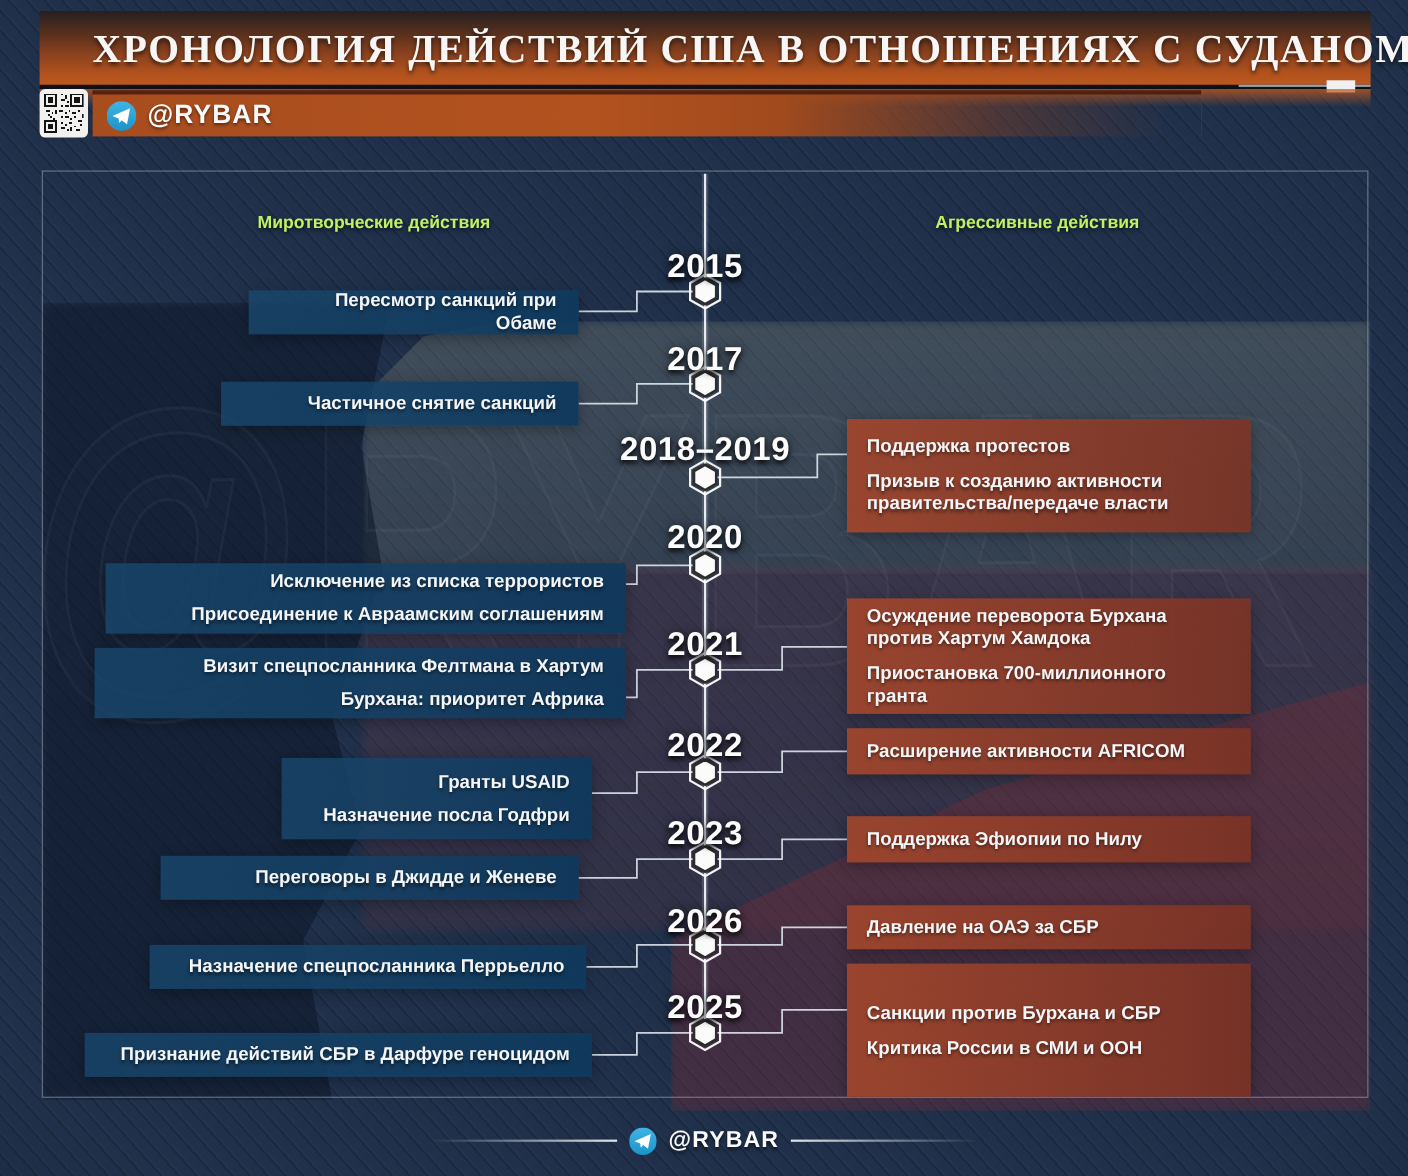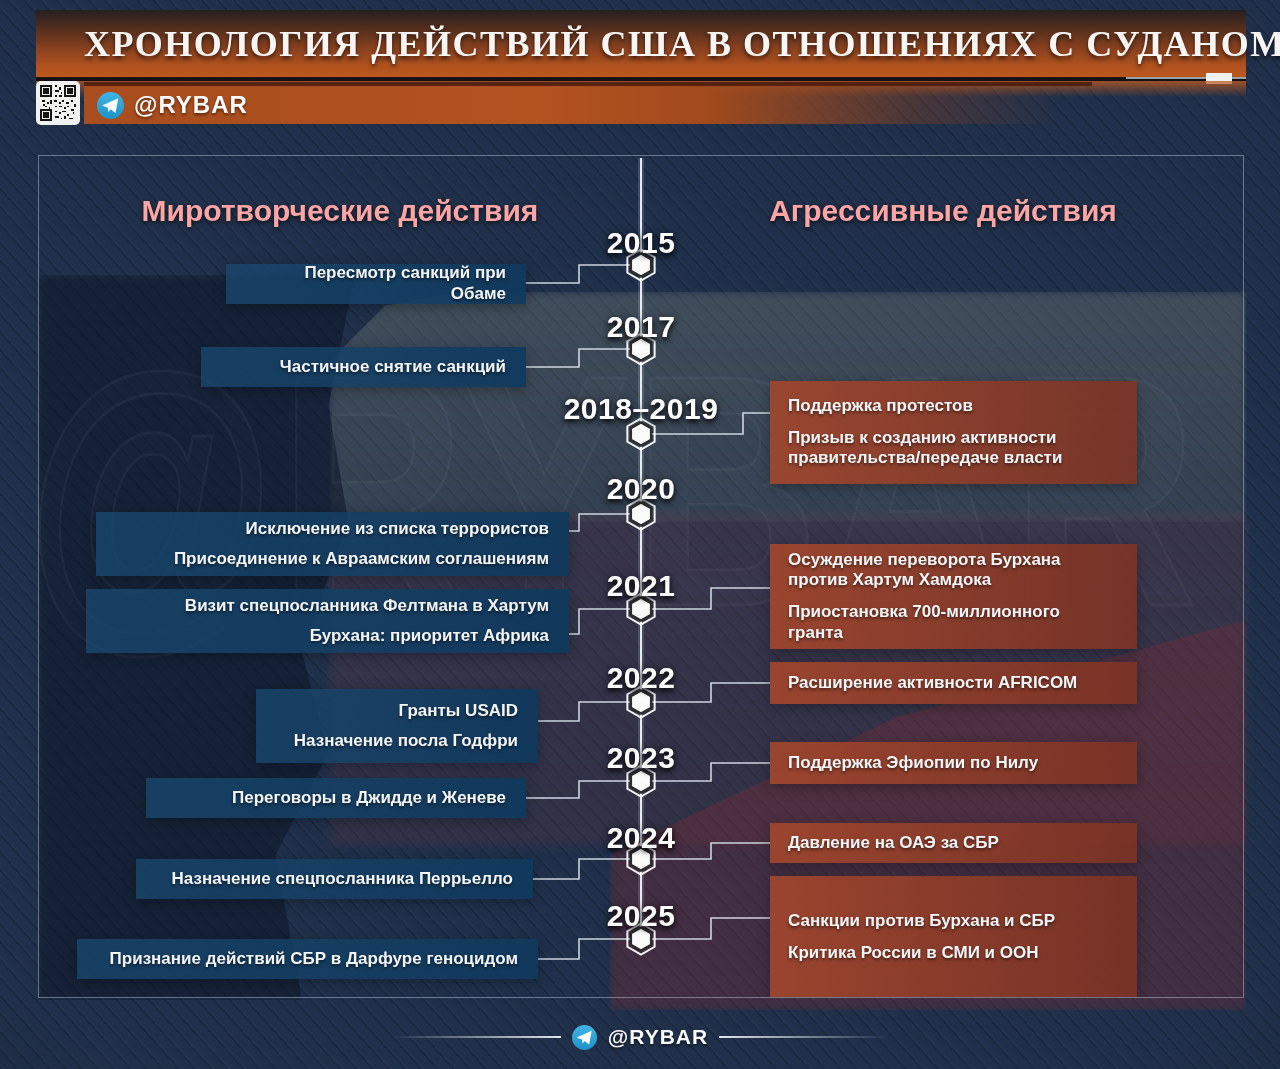--- a/index.html
+++ b/index.html
@@ -55,22 +55,22 @@
 
   
   .board { position:absolute; left:38px; top:155px; width:1206px; height:843px;
     border:1px solid rgba(178,193,208,0.5); overflow:hidden; }
   .bracket { position:absolute; width:16px; height:16px; }
   .bracket.tl { left:-6px; top:-6px; border-left:2px solid rgba(225,233,240,0.8); border-top:2px solid rgba(225,233,240,0.8); }
   .bracket.tr { right:-6px; top:-6px; border-right:2px solid rgba(225,233,240,0.8); border-top:2px solid rgba(225,233,240,0.8); }
   .bracket.bl { left:-6px; bottom:-6px; border-left:2px solid rgba(225,233,240,0.8); border-bottom:2px solid rgba(225,233,240,0.8); }
   .bracket.br { right:-6px; bottom:-6px; border-right:2px solid rgba(225,233,240,0.8); border-bottom:2px solid rgba(225,233,240,0.8); }
 
-  .col-head { position:absolute; top:38px; height:30px; font-size:30px; font-weight:700;
-    color:#fca5a5; text-align:center; text-shadow:0 2px 4px rgba(0,0,0,0.65); }
+  .col-head { position:absolute; top:38px; height:30px; font-size:16px; font-weight:700;
+    color:#bef264; text-align:center; text-shadow:0 2px 4px rgba(0,0,0,0.65); }
   .col-head.left { left:0; width:602px; }
   .col-head.right { left:602px; width:604px; }
 
   .watermark { position:absolute; left:-14px; top:170px; width:1206px; overflow:visible;
     font-size:330px; font-weight:700; letter-spacing:4px; line-height:1; white-space:nowrap;
     color:rgba(255,255,255,0.012);
     -webkit-text-stroke:3px rgba(198,209,222,0.055);
     transform:scaleX(0.78); transform-origin:left center; pointer-events:none; }
 
   #overlay { position:absolute; inset:0; width:1206px; height:843px; }
@@ -291,21 +291,21 @@
         <div class="ebox right" style="left: 731px; top: 506px; width: 367px; height: 42px;">
           <div class="eitem">Расширение активности AFRICOM</div>
         </div>
         <div class="year" style="top: 584px;">2023</div>
         <div class="ebox left" style="left: 107px; top: 622px; width: 380px; height: 40px; padding-left: 16px;">
           <div class="eitem">Переговоры в Джидде и Женеве</div>
         </div>
         <div class="ebox right" style="left: 731px; top: 586px; width: 367px; height: 42px;">
           <div class="eitem">Поддержка Эфиопии по Нилу</div>
         </div>
-        <div class="year" style="top: 664px;">2024</div>
+        <div class="year" style="top: 664px;">2026</div>
         <div class="ebox left" style="left: 97px; top: 703px; width: 397px; height: 40px;">
           <div class="eitem">Назначение спецпосланника Перрьелло</div>
         </div>
         <div class="ebox right" style="left: 731px; top: 667px; width: 367px; height: 40px;">
           <div class="eitem">Давление на ОАЭ за СБР</div>
         </div>
         <div class="year" style="top: 742px;">2025</div>
         <div class="ebox left" style="left: 38px; top: 783px; width: 461px; height: 40px;">
           <div class="eitem">Признание действий СБР в Дарфуре геноцидом</div>
         </div>

